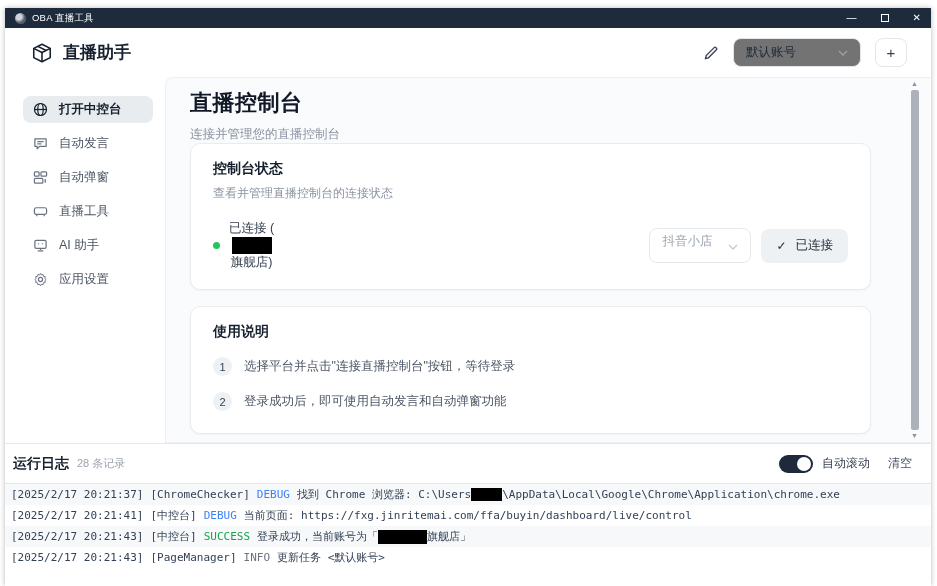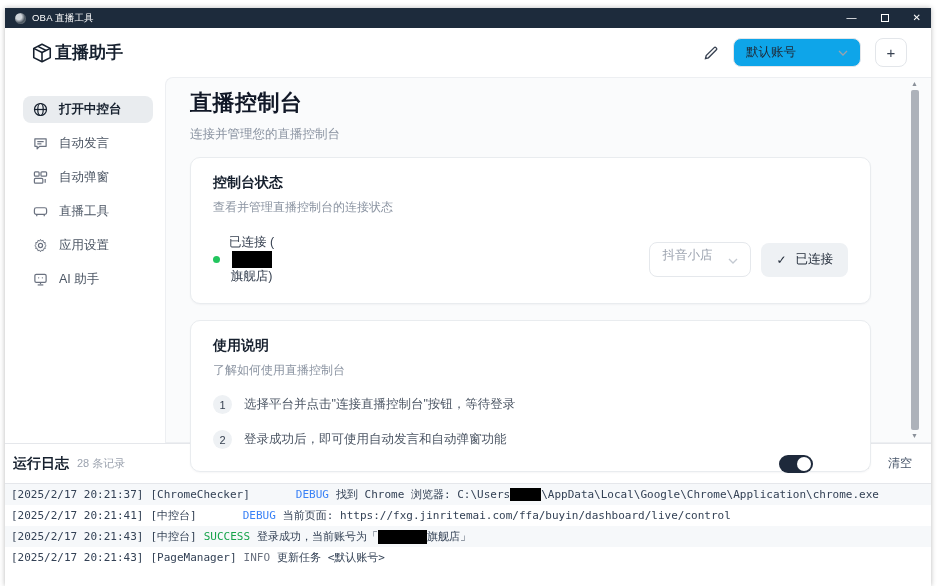--- a/index.html
+++ b/index.html
@@ -30,28 +30,28 @@
   }
   .tb-title { letter-spacing:.2px; }
   .tb-controls { margin-left:auto; display:flex; align-items:center; gap:24px; }
   .tb-btn { color:#fff; font-size:10px; line-height:10px; cursor:default; }
   .tb-max { width:8px; height:8px; border:1px solid #fff; display:inline-block; }
   
   .header {
     height:49px; flex:0 0 auto; display:flex; align-items:center;
     padding:0 24px 0 26px; background:#fff;
   }
-  .brand { display:flex; align-items:center; gap:2px; }
+  .brand { display:flex; align-items:center; gap:10px; }
   .brand-title { font-size:17px; font-weight:bold; color:#16202e; }
   .header-right { margin-left:auto; display:flex; align-items:center; gap:14px; }
   .pencil { width:16px; height:16px; }
   .account-select {
     width:128px; height:29px; border:1px solid #e3e6ea; border-radius:8px;
     display:flex; align-items:center; padding:0 12px; gap:16px;
-    font-size:12.5px; color:#1f2937; background:#0ea5e9;
+    font-size:12.5px; color:#1f2937; background:#737373;
   }
   .account-select .sel-label { flex:1; }
   .add-btn {
     width:32px; height:29px; border:1px solid #e3e6ea; border-radius:8px;
     display:flex; align-items:center; justify-content:center;
     font-size:15px; color:#374151; background:#fff;
   }
   
   .body-row { flex:0 0 auto; height:366px; display:flex; }
   .sidebar { width:182px; padding:19px 12px 0 22px; background:#fff; }
@@ -67,21 +67,21 @@
     flex:1; position:relative;
     background:#fafbfc; border:1px solid #edeff2; border-right:none;
     border-radius:8px 0 0 0;
     padding:10px 60px 0 24px;
   }
   .page-title { font-size:22px; font-weight:bold; color:#111827; letter-spacing:.5px; }
   .page-subtitle { font-size:12.5px; color:#8a93a1; margin-top:8px; }
   .card {
     background:#fff; border:1px solid #e9ecef; border-radius:10px;
     box-shadow:0 1px 2px rgba(16,24,40,.04);
-    padding:16px 22px 18px 22px; margin-top:14px; width:681px;
+    padding:16px 22px 18px 22px; width:681px;
   }
   .card-title { font-size:14px; font-weight:bold; color:#16202e; }
   .card-subtitle { font-size:12px; color:#8a93a1; margin-top:7px; }
   .status-row { display:flex; align-items:center; margin-top:18px; }
   .status-dot { width:7px; height:7px; border-radius:50%; background:#22c55e; margin-right:9px; flex:0 0 auto; }
   .status-text { font-size:12.5px; color:#374151; display:flex; align-items:center;flex-direction:column; }
   .redact { display:inline-block; background:#000; vertical-align:middle; }
   .redact.shop { width:40px; height:17px; margin:0 1px; }
   .platform-select {
     margin-left:auto; width:102px; height:35px;
@@ -135,21 +135,21 @@
     font-family:"DejaVu Sans Mono","Liberation Mono",monospace;
     font-size:11px; background:#fff;
   }
   .log-row {
     height:21px; display:flex; align-items:center; padding-left:6px;
     white-space:nowrap; color:#334155; overflow:hidden;
   }
   .log-row:nth-child(odd) { background:#f6f8fa; }
   .log-row span { margin-right:7px; }
   .log-row span:last-child { margin-right:0; }
-  .lv-DEBUG { color:#3b82f6;margin-left:39px; }
+  .lv-DEBUG { color:#3b82f6; }
   .lv-SUCCESS { color:#16a34a; }
   .lv-INFO { color:#6b7280; }
   .redact.user { width:31px; height:13px; margin-right:0 !important; }
   .redact.shop2 { width:49px; height:14px; margin-right:0 !important; }
   .msg-pre { margin-right:0 !important; }
   svg { display:block; }
 </style>
 </head>
 <body>
 
@@ -224,35 +224,35 @@
         <svg width="15" height="15" viewBox="0 0 16 16" fill="none" stroke="#6b7280" stroke-width="1.3">
           <rect x="1.5" y="4" width="13" height="7" rx="2"></rect>
           <line x1="4" y1="11" x2="4" y2="13"></line>
             <line x1="12" y1="11" x2="12" y2="13"></line>
         </svg>
         <span>直播工具</span>
       </div>
 
       <div class="nav-item">
         <svg width="15" height="15" viewBox="0 0 16 16" fill="none" stroke="#6b7280" stroke-width="1.3">
-          <circle cx="8" cy="8" r="2.2"></circle>
-          <path d="M8 1.6 L9 3.4 L11 2.8 L11.4 5 L13.6 5.4 L13 7.4 L14.6 8.8 L13 10.2 L13.6 12.2 L11.4 12.6 L11 14.8 L9 14.2 L8 16 L7 14.2 L5 14.8 L4.6 12.6 L2.4 12.2 L3 10.2 L1.4 8.8 L3 7.4 L2.4 5.4 L4.6 5 L5 2.8 L7 3.4 Z" transform="scale(0.92) translate(0.7,0)" stroke-width="1.1"></path>
-        </svg>
-        <span>应用设置</span>
-      </div>
-
-      <div class="nav-item">
-        <svg width="15" height="15" viewBox="0 0 16 16" fill="none" stroke="#6b7280" stroke-width="1.3">
           <rect x="2" y="2.5" width="12" height="8.5" rx="1.5"></rect>
           <circle cx="6" cy="6.2" r="0.7" fill="#6b7280" stroke="none"></circle>
           <circle cx="10" cy="6.2" r="0.7" fill="#6b7280" stroke="none"></circle>
           <line x1="8" y1="11" x2="8" y2="13"></line>
             <line x1="5" y1="13.8" x2="11" y2="13.8"></line>
         </svg>
         <span>AI 助手</span>
+      </div>
+
+      <div class="nav-item">
+        <svg width="15" height="15" viewBox="0 0 16 16" fill="none" stroke="#6b7280" stroke-width="1.3">
+          <circle cx="8" cy="8" r="2.2"></circle>
+          <path d="M8 1.6 L9 3.4 L11 2.8 L11.4 5 L13.6 5.4 L13 7.4 L14.6 8.8 L13 10.2 L13.6 12.2 L11.4 12.6 L11 14.8 L9 14.2 L8 16 L7 14.2 L5 14.8 L4.6 12.6 L2.4 12.2 L3 10.2 L1.4 8.8 L3 7.4 L2.4 5.4 L4.6 5 L5 2.8 L7 3.4 Z" transform="scale(0.92) translate(0.7,0)" stroke-width="1.1"></path>
+        </svg>
+        <span>应用设置</span>
       </div>
     </div>
 
     <div class="content">
       <div class="page-title">直播控制台</div>
       <div class="page-subtitle">连接并管理您的直播控制台</div>
 
       <div class="card">
         <div class="card-title">控制台状态</div>
         <div class="card-subtitle">查看并管理直播控制台的连接状态</div>
@@ -271,21 +271,20 @@
           </div>
           <button class="connected-btn">
             <span class="check-glyph">✓</span>
             <span>已连接</span>
           </button>
         </div>
       </div>
 
       <div class="card guide-card">
         <div class="card-title">使用说明</div>
-        <div class="card-subtitle">了解如何使用直播控制台</div>
         <div class="step-row">
           <span class="step-num">1</span>
           <span class="step-text">选择平台并点击"连接直播控制台"按钮，等待登录</span>
         </div>
         <div class="step-row">
           <span class="step-num">2</span>
           <span class="step-text">登录成功后，即可使用自动发言和自动弹窗功能</span>
         </div>
       </div>
 

